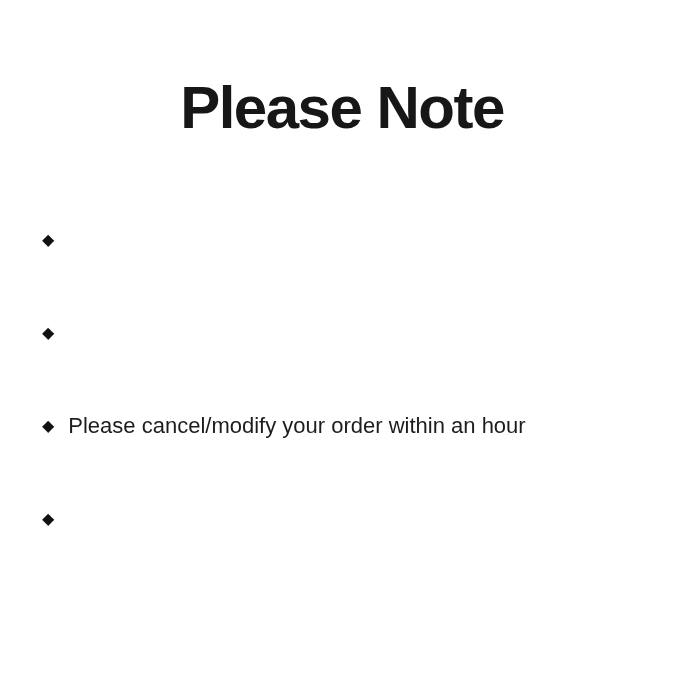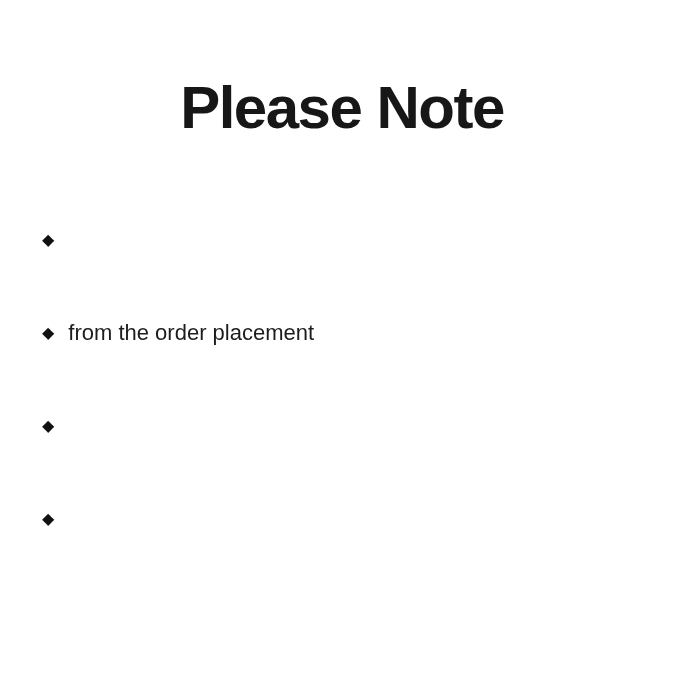--- a/index.html
+++ b/index.html
@@ -72,26 +72,28 @@
 
   <ul class="bullets">
 
     <li class="item">
       <span class="marker">◆</span>
     </li>
 
     <li class="item">
       <span class="marker">◆</span>
       <span class="text">
-        <span class="line">from the order placement</span>
       </span>
     </li>
 
     <li class="item">
       <span class="marker">◆</span>
+      <span class="text">
+        <span class="line">Please cancel/modify your order within an hour</span>
+      </span>
     </li>
 
     <li class="item">
       <span class="marker">◆</span>
     </li>
 
   </ul>
 </div>
 
 </body></html>

